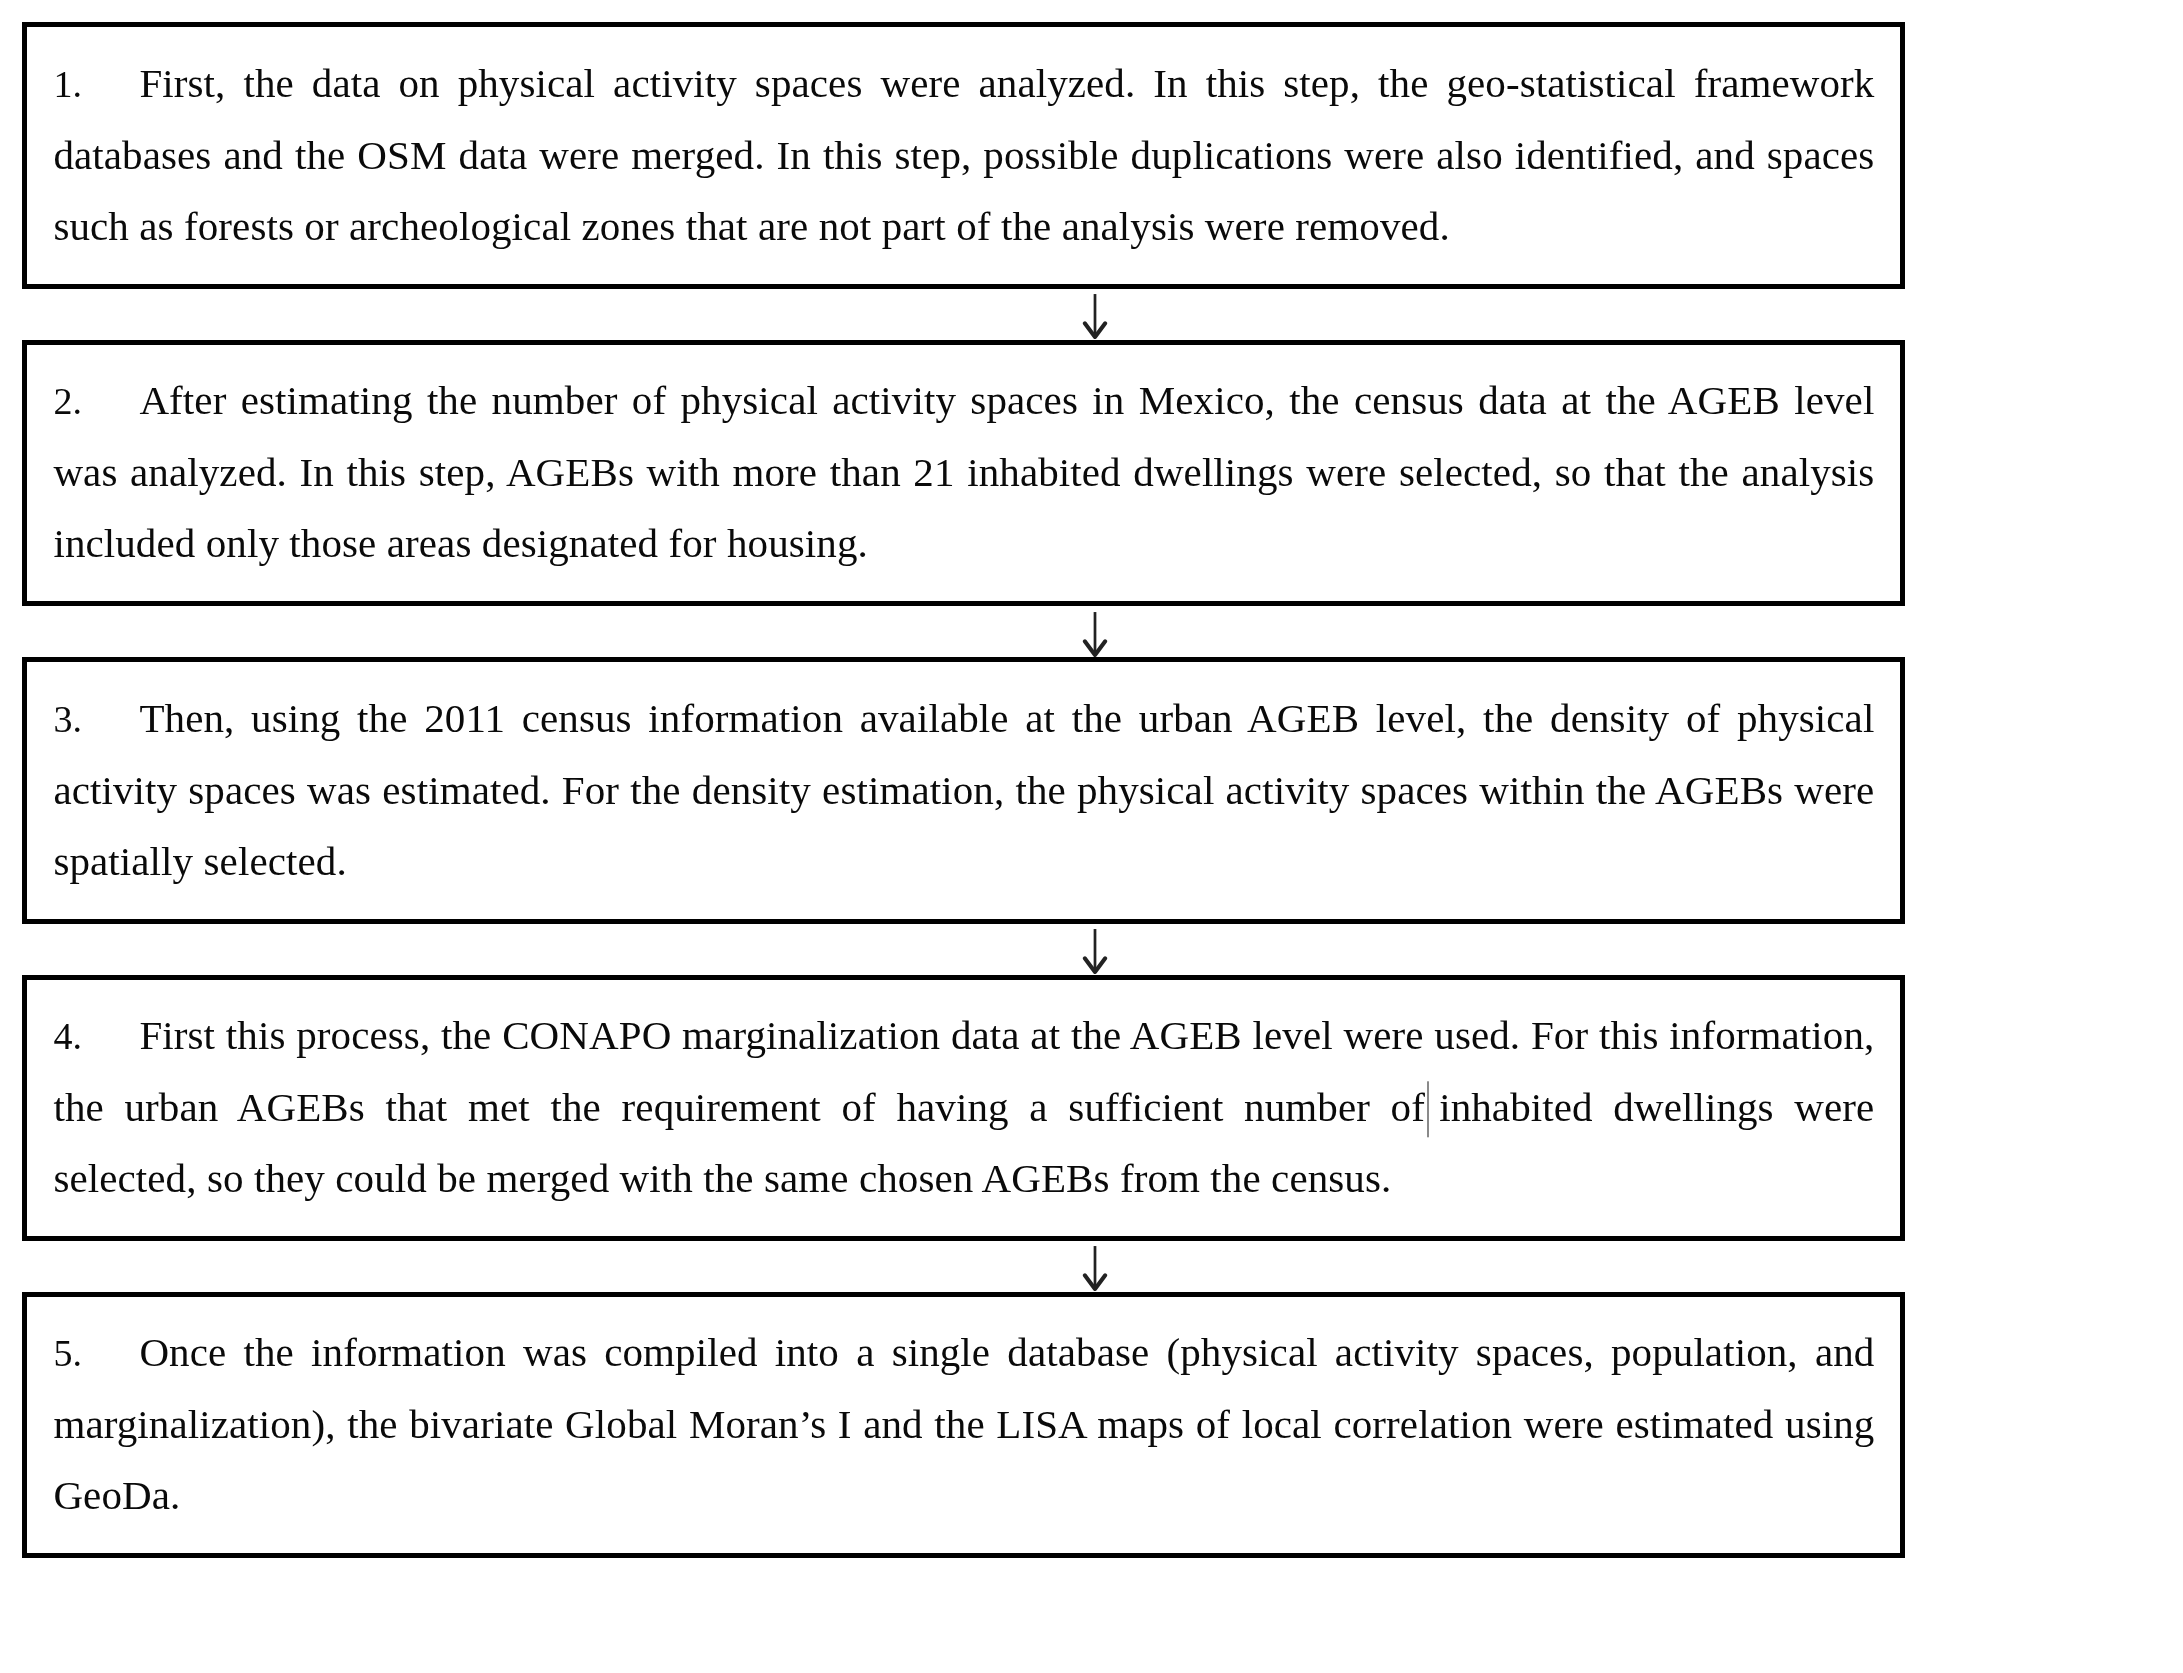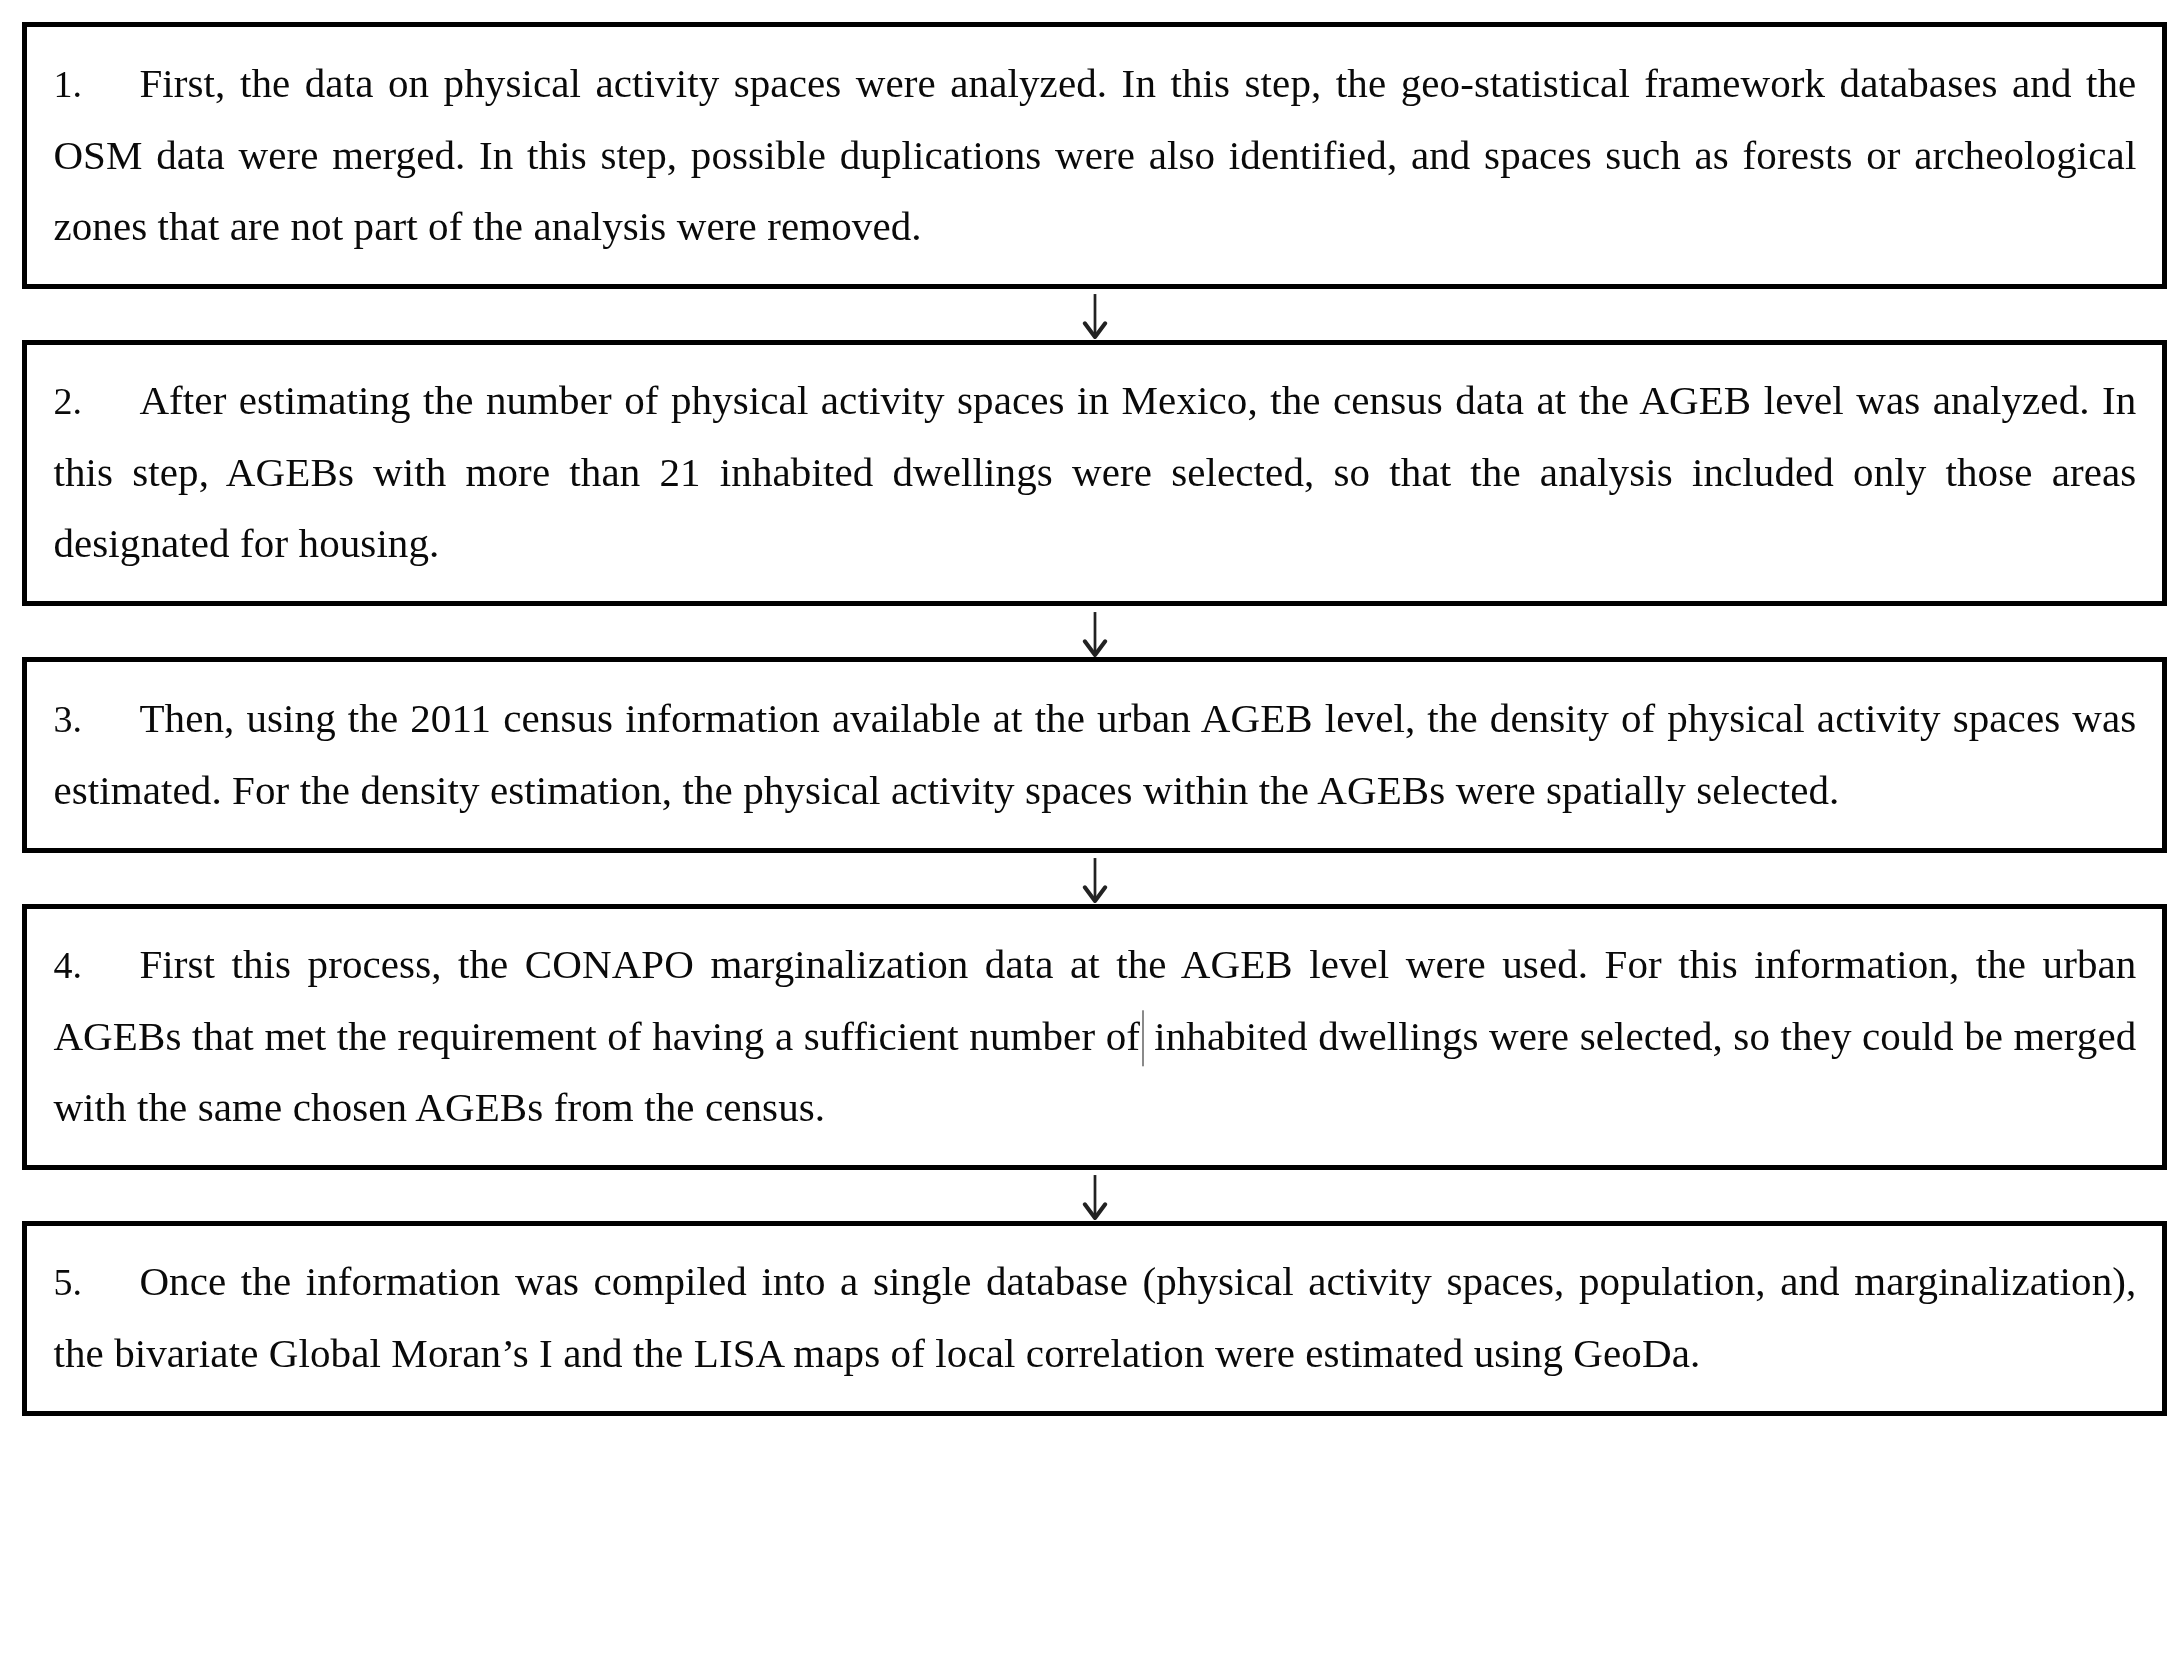--- a/index.html
+++ b/index.html
@@ -12,21 +12,21 @@
     font-family: "Liberation Serif", "DejaVu Serif", serif;
     color: #0a0a0a;
     -webkit-font-smoothing: antialiased;
   }
   .flowchart {
     width: 2145px;
     margin: 22.4px 15.6px 20.4px 22.4px;
   }
   .step-box {
     box-sizing: border-box;
-    width: 2145px;
+    width: 1883px;
     border: 5.4px solid #000000;
     background: #ffffff;
     padding: 20.4px 26px 22px 26px;
   }
   .step-box p {
     margin: 0;
     font-size: 41px;
     line-height: 71px;
     text-align: justify;
     letter-spacing: 0.1px;

